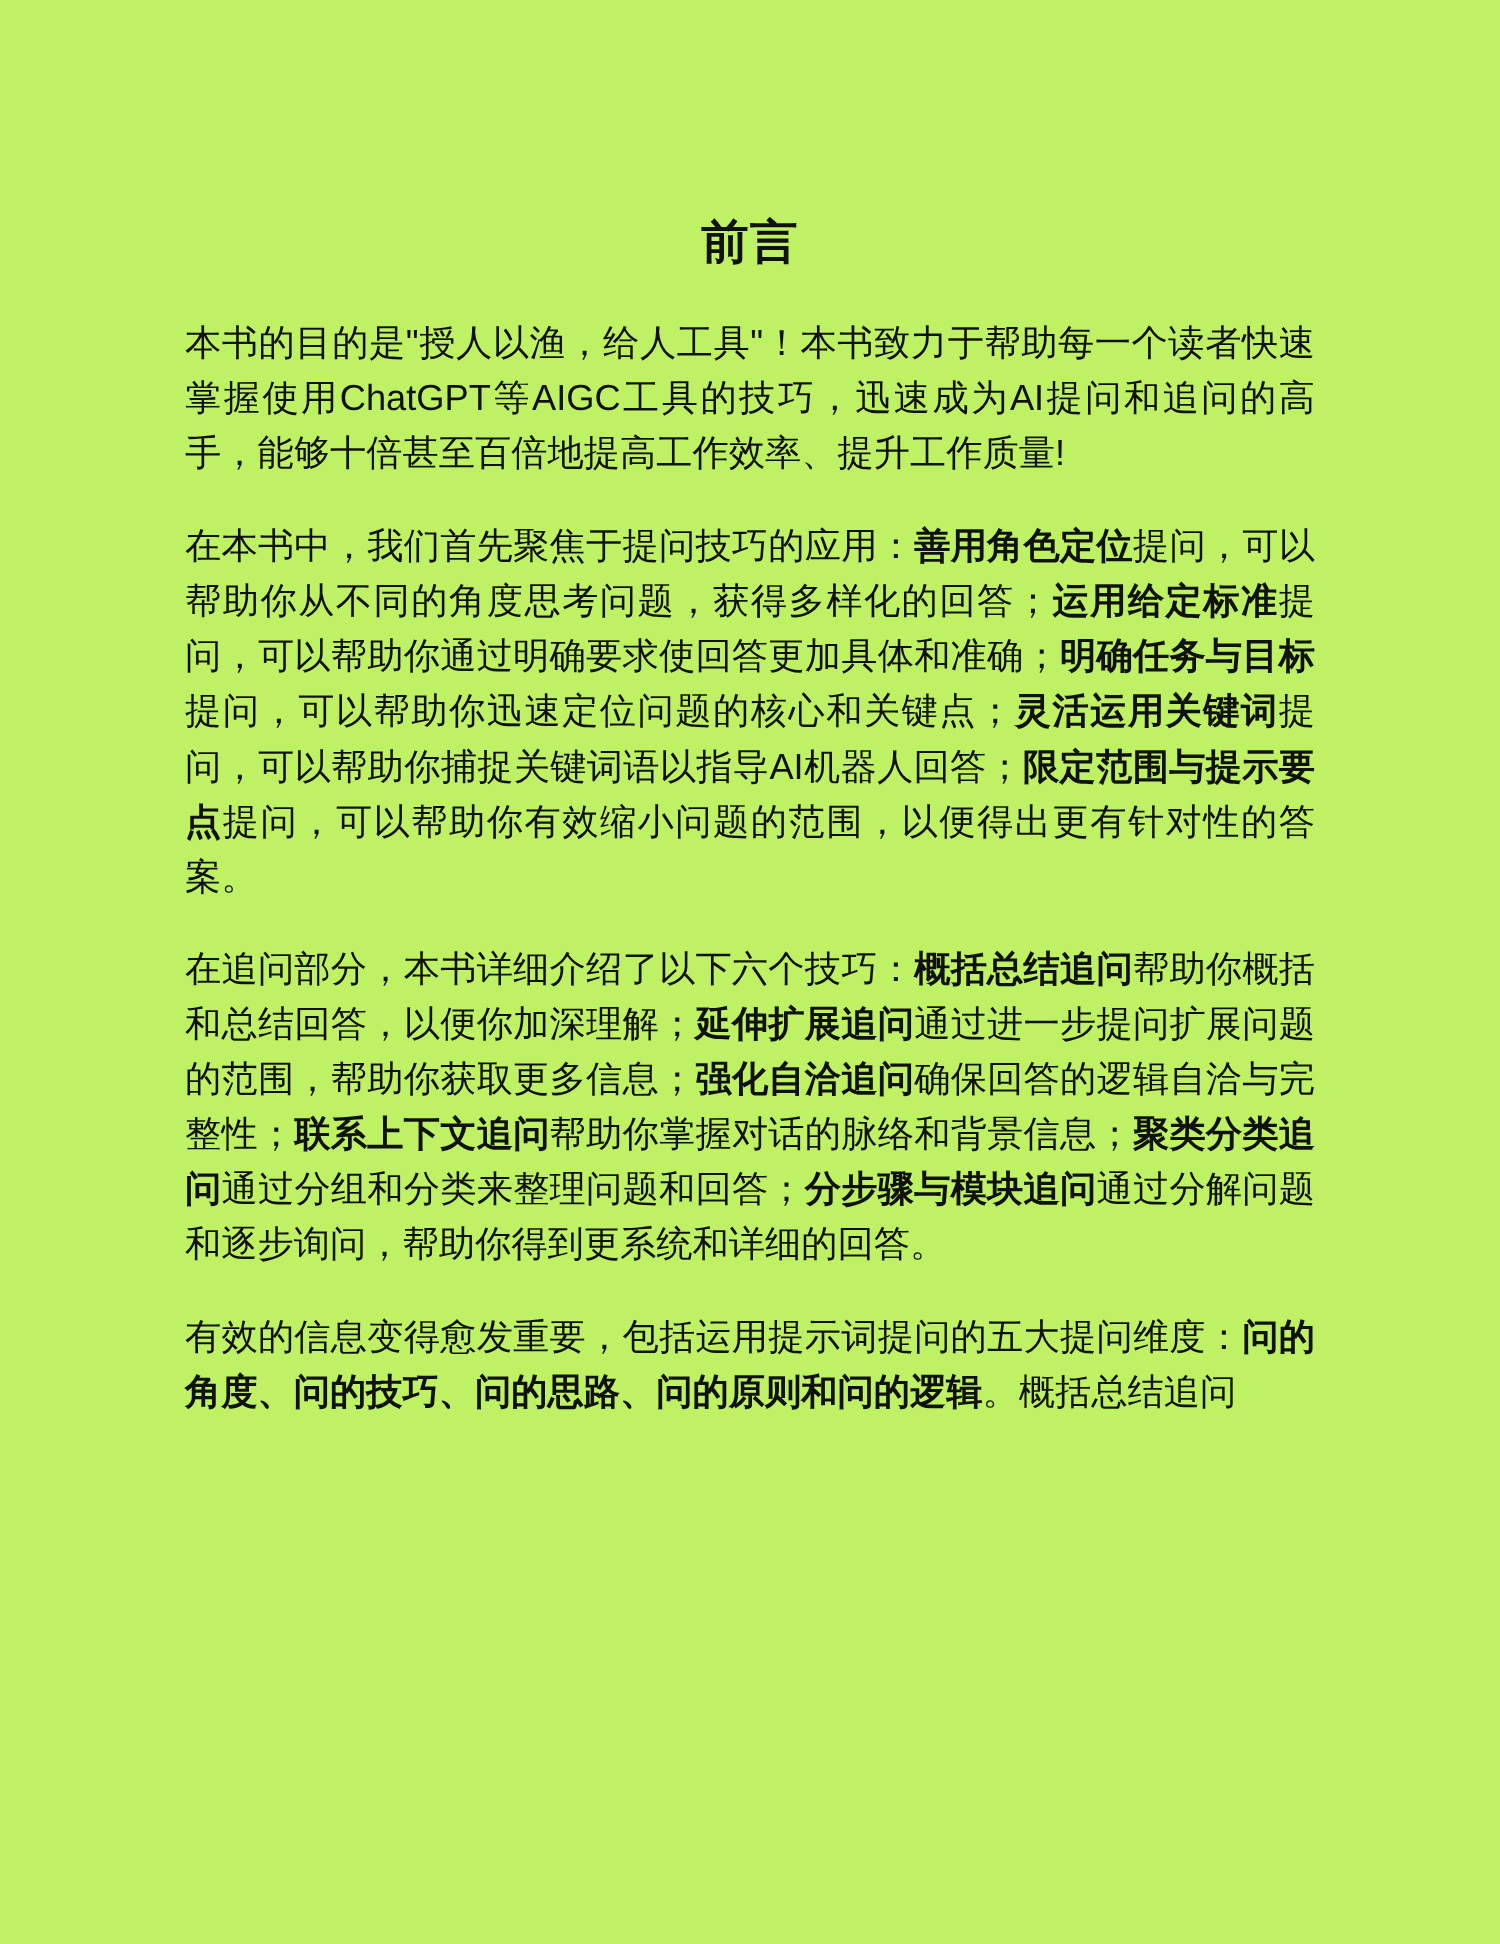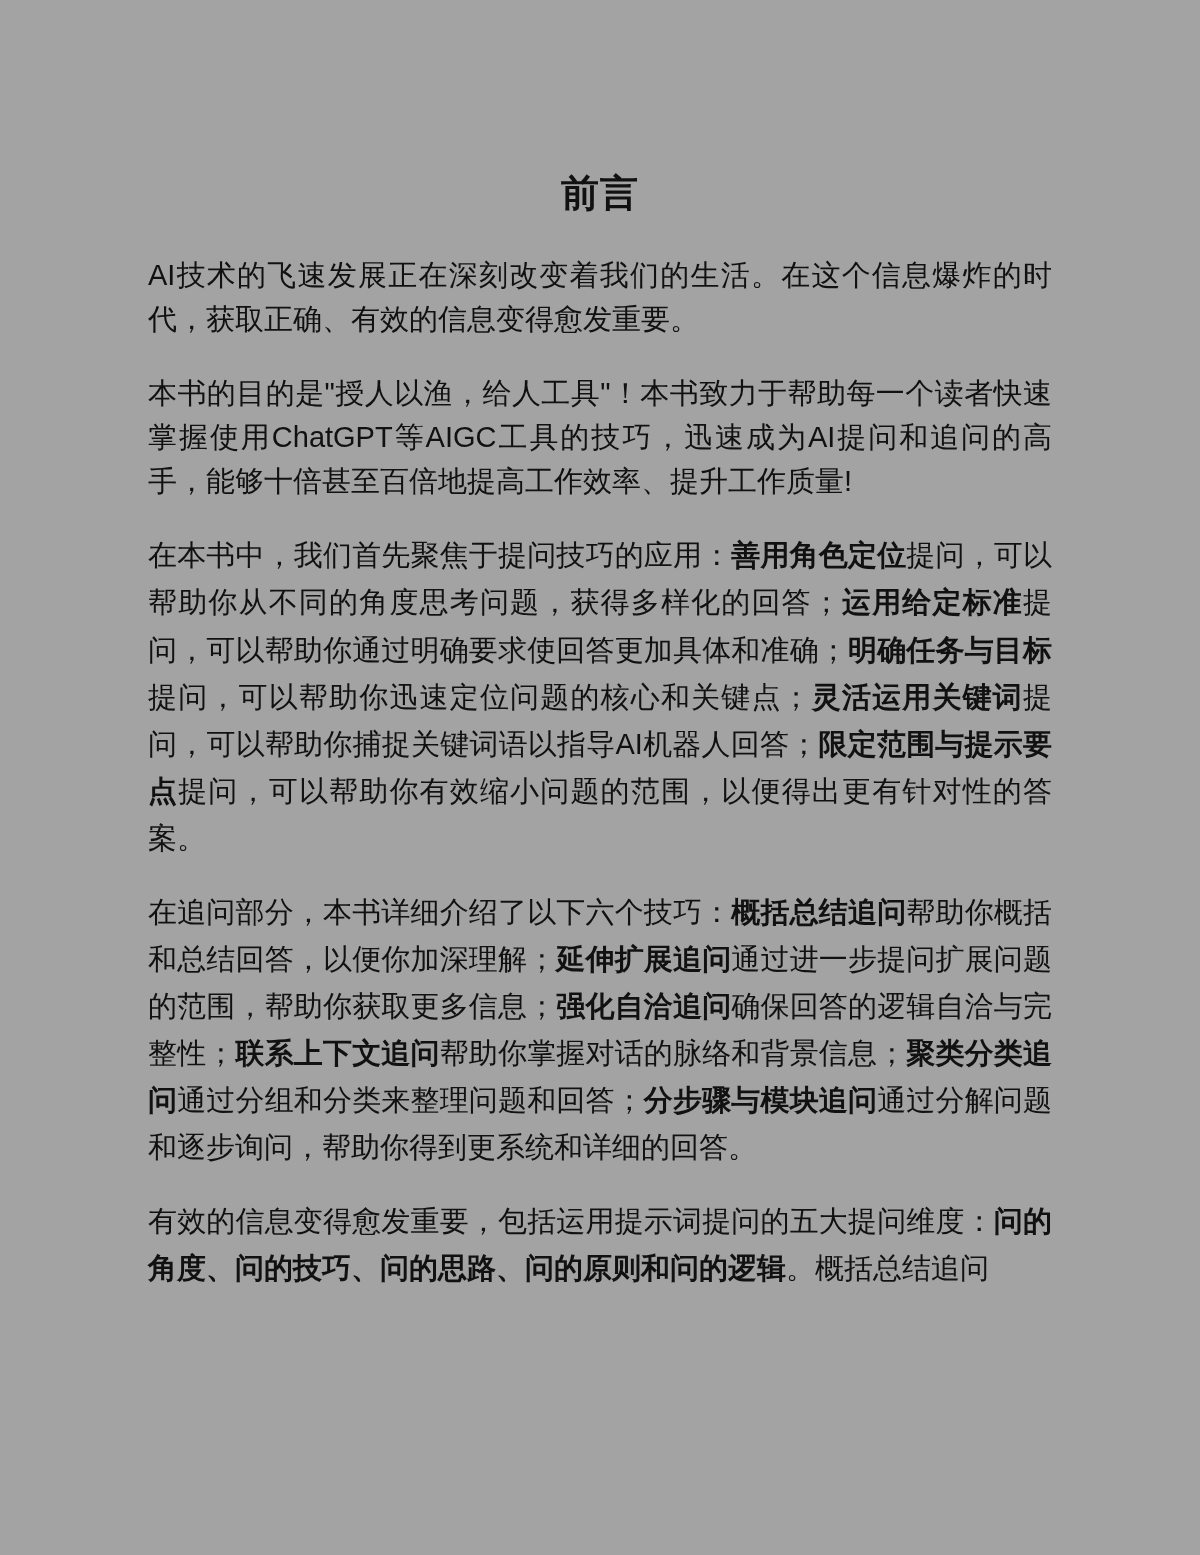--- a/index.html
+++ b/index.html
@@ -12,47 +12,45 @@
     height: 1555px;
     font-family: "Liberation Sans", "DejaVu Sans", sans-serif;
     color: #111111;
     overflow: hidden;
   }
   .page {
     box-sizing: border-box;
     width: 1200px;
     height: 1555px;
     padding: 168px 148px 40px 148px;
-    background: #a3a3a3;
+    background: #bef264;
   }
   .doc-title {
     font-size: 38px;
     font-weight: 700;
     text-align: center;
     margin: 0 0 34px 0;
     letter-spacing: 1px;
   }
   .para {
     font-size: 29px;
     line-height: 1.52;
     text-align: justify;
     text-justify: inter-ideograph;
     margin: 0 0 30px 0;
     word-break: break-all;
   }
   .para .bold {
     font-weight: 700;
-    font-family: Liberation Mono, monospace;
   }
 </style>
 </head>
 <body>
 
 <div class="page">
   <h1 class="doc-title">前言</h1>
   <div>
-      <p class="para"><span class="">AI技术的飞速发展正在深刻改变着我们的生活。在这个信息爆炸的时代，获取正确、有效的信息变得愈发重要。</span></p>
       <p class="para"><span class="">本书的目的是"授人以渔，给人工具"！本书致力于帮助每一个读者快速掌握使用ChatGPT等AIGC工具的技巧，迅速成为AI提问和追问的高手，能够十倍甚至百倍地提高工作效率、提升工作质量!</span></p>
       <p class="para"><span class="">在本书中，我们首先聚焦于提问技巧的应用：</span><span class="bold">善用角色定位</span><span class="">提问，可以帮助你从不同的角度思考问题，获得多样化的回答；</span><span class="bold">运用给定标准</span><span class="">提问，可以帮助你通过明确要求使回答更加具体和准确；</span><span class="bold">明确任务与目标</span><span class="">提问，可以帮助你迅速定位问题的核心和关键点；</span><span class="bold">灵活运用关键词</span><span class="">提问，可以帮助你捕捉关键词语以指导AI机器人回答；</span><span class="bold">限定范围与提示要点</span><span class="">提问，可以帮助你有效缩小问题的范围，以便得出更有针对性的答案。</span></p>
       <p class="para"><span class="">在追问部分，本书详细介绍了以下六个技巧：</span><span class="bold">概括总结追问</span><span class="">帮助你概括和总结回答，以便你加深理解；</span><span class="bold">延伸扩展追问</span><span class="">通过进一步提问扩展问题的范围，帮助你获取更多信息；</span><span class="bold">强化自洽追问</span><span class="">确保回答的逻辑自洽与完整性；</span><span class="bold">联系上下文追问</span><span class="">帮助你掌握对话的脉络和背景信息；</span><span class="bold">聚类分类追问</span><span class="">通过分组和分类来整理问题和回答；</span><span class="bold">分步骤与模块追问</span><span class="">通过分解问题和逐步询问，帮助你得到更系统和详细的回答。</span></p>
       <p class="para"><span class="">有效的信息变得愈发重要，包括运用提示词提问的五大提问维度：</span><span class="bold">问的角度、问的技巧、问的思路、问的原则和问的逻辑</span><span class="">。概括总结追问</span></p>
     </div>
 </div>
 
 </body></html>

